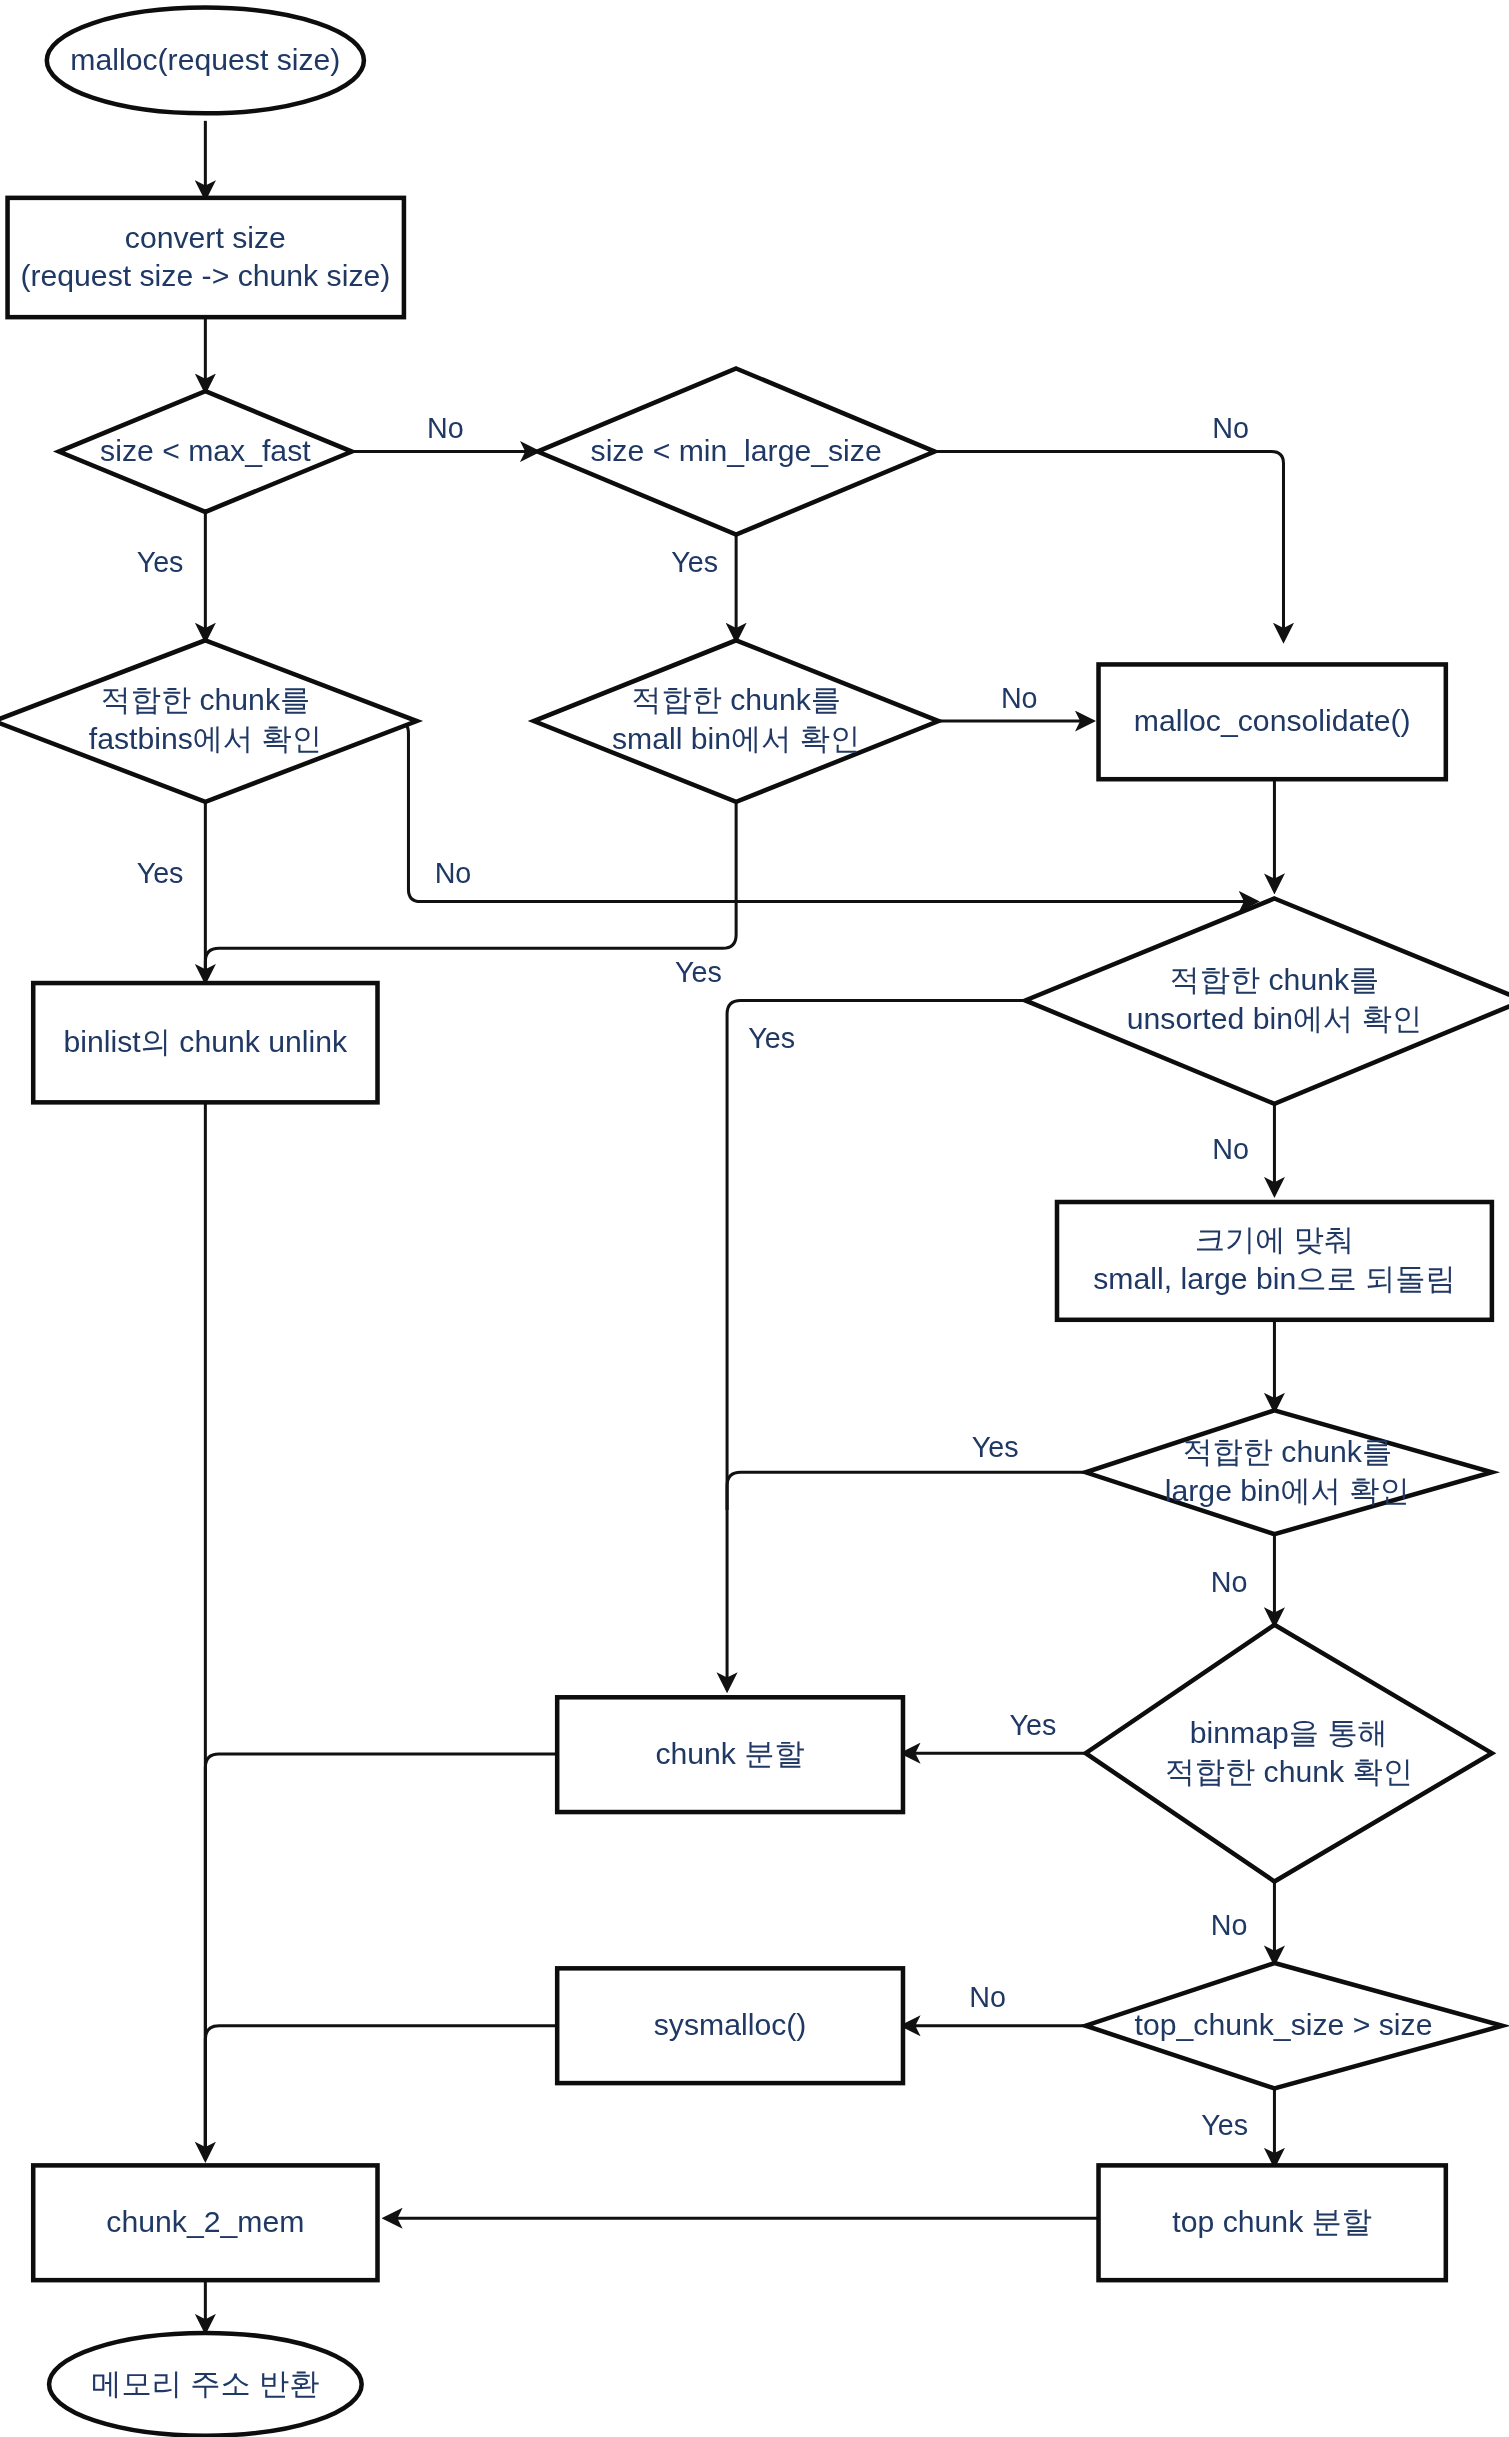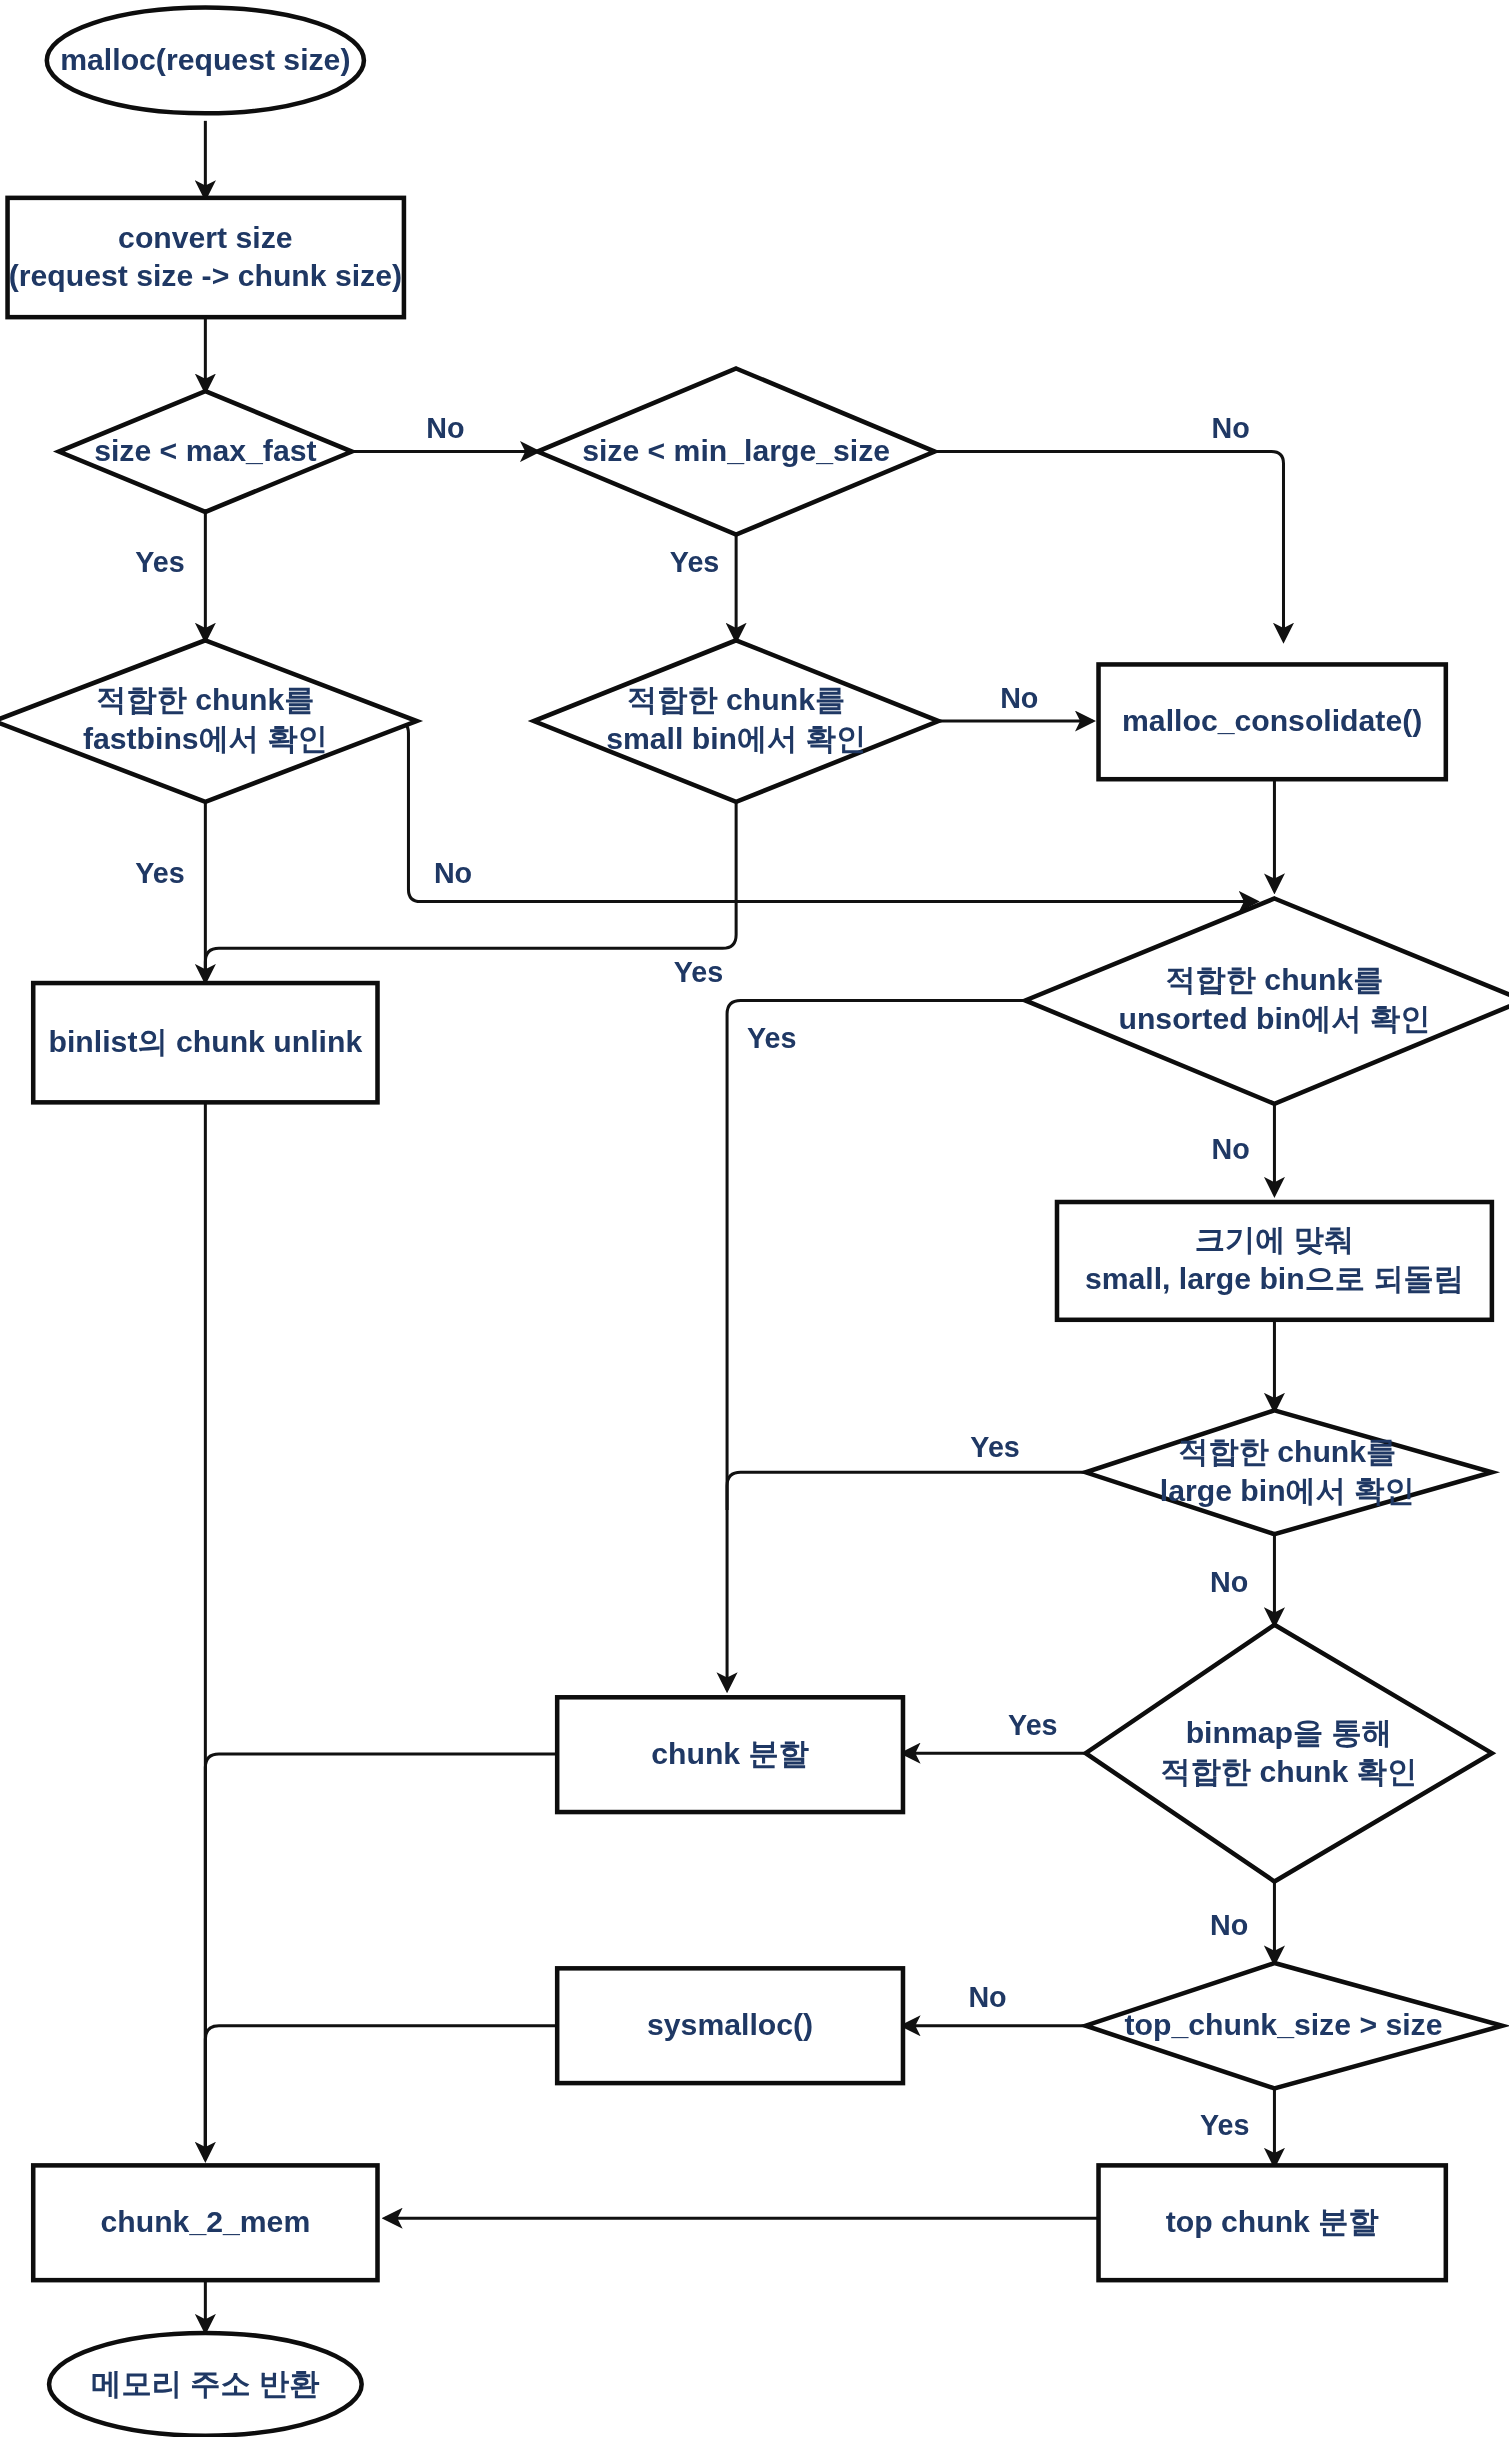--- a/index.html
+++ b/index.html
@@ -1,18 +1,18 @@
 <!DOCTYPE html>
 <html style="font-size:12px"><head>
 <meta charset="utf-8">
 <title>malloc flowchart</title>
 <style>
   html,body{margin:0;padding:0;background:#ffffff;}
   body{font-family:"Liberation Sans","DejaVu Sans",sans-serif;}
-  #stage{position:relative;width:1510px;height:2438px;background:#ffffff;overflow:hidden;font-weight:bold;}
+  #stage{position:relative;width:1510px;height:2438px;background:#ffffff;overflow:hidden;}
   svg#flow{display:block;width:1510px;height:2438px;}
   .node-shape{fill:#ffffff;stroke:#0d0d0d;stroke-width:6;}
   .edge{fill:none;stroke:#111111;stroke-width:4;}
   .nodetext{fill:#1f3864;font-family:"Liberation Sans","DejaVu Sans",sans-serif;font-size:40px;text-anchor:middle;dominant-baseline:middle;white-space:pre;}
   .edgelabel{fill:#1f3864;font-family:"Liberation Sans","DejaVu Sans",sans-serif;font-size:38px;text-anchor:middle;dominant-baseline:middle;}
 </style>
 </head>
 <body>
 
 <div id="stage">

